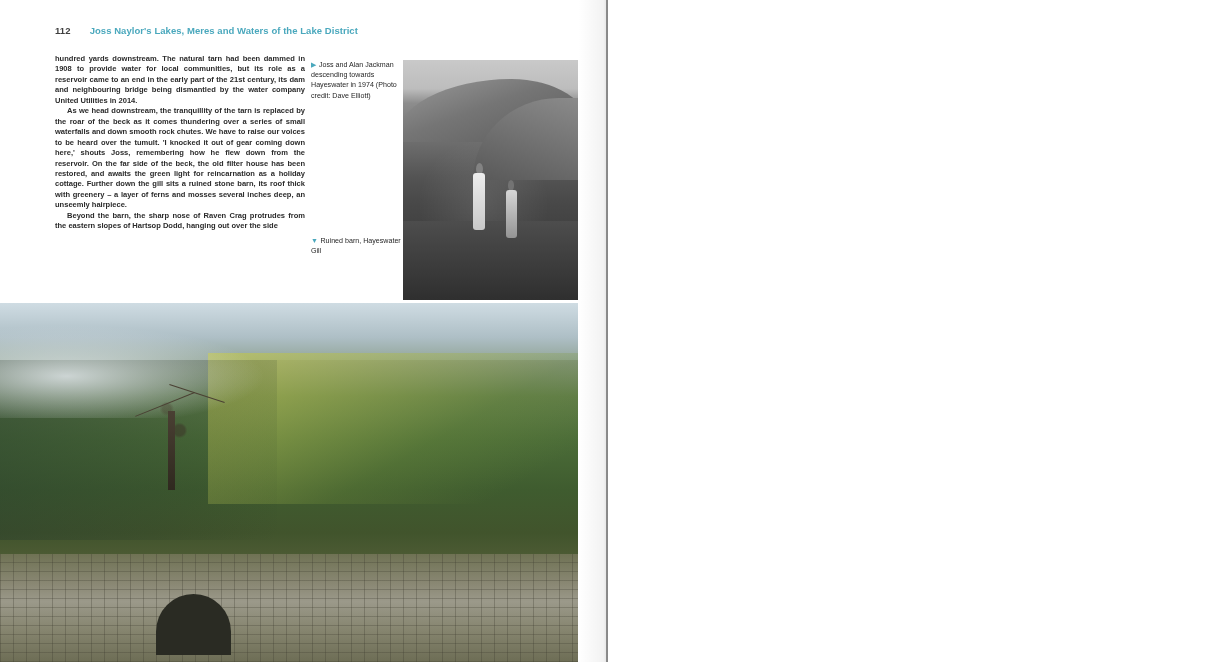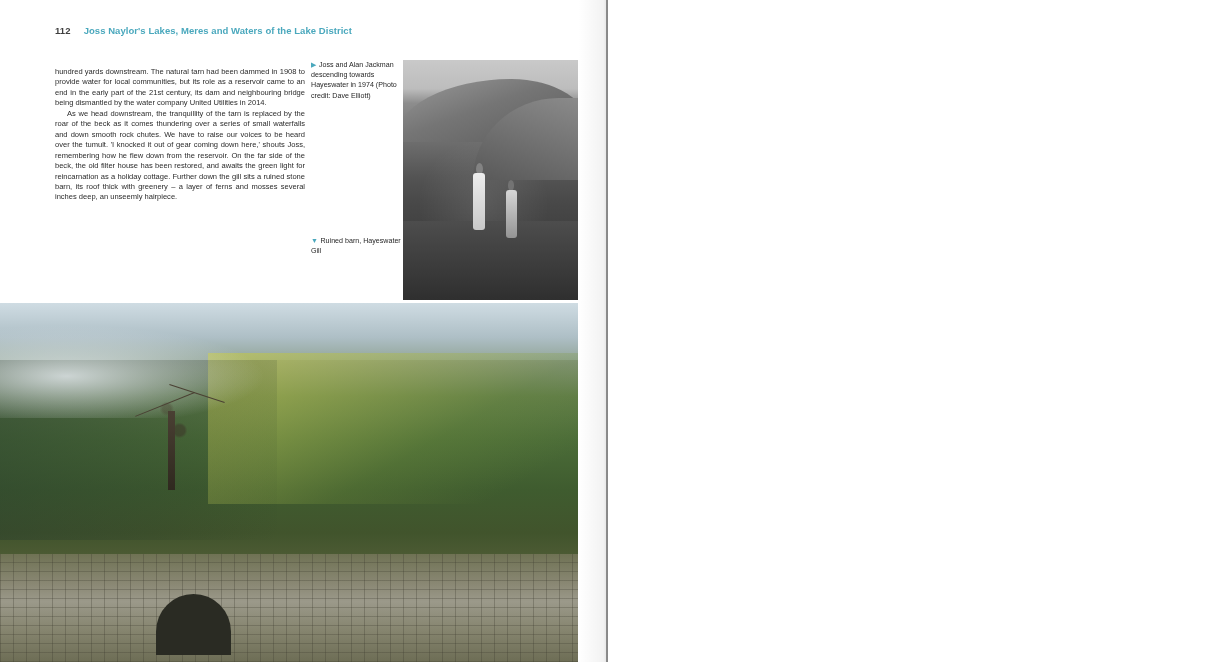--- a/index.html
+++ b/index.html
@@ -5,31 +5,31 @@
   html,body{margin:0;padding:0;background:#6f6f6f;}
   body{font-family:"Liberation Sans", sans-serif;}
   .spread{position:relative;width:1214px;height:662px;background:#8a8a8a;overflow:hidden;}
 
   .page{position:absolute;top:0;height:662px;background:#ffffff;}
   .page-left{left:0;width:606px;}
   .page-right{left:608px;width:606px;}
   .gutter{position:absolute;left:606px;top:0;width:2px;height:662px;background:#9a9a9a;}
 
   
-  .folio-row{position:absolute;left:55px;top:25px;display:flex;align-items:baseline;gap:13px;}
+  .folio-row{position:absolute;left:55px;top:25px;display:flex;align-items:baseline;gap:19px;}
   .folio-num{font-size:9.5px;font-weight:bold;color:#3f3f3f;letter-spacing:.1px;}
   .folio-title{font-size:9.5px;color:#4aa8bd;letter-spacing:.05px;font-weight:bold;}
 
   
   .col{position:absolute;font-size:7.55px;line-height:10.45px;color:#2b2b2b;
        text-align:justify;text-justify:inter-word;letter-spacing:-.01px;}
   .col p{margin:0;}
   .col p.ind{text-indent:12px;}
 
-  .c1{left:55px;top:67px;width:250px;}
+  .c1{left:55px;top:54px;width:250px;font-weight:bold;}
 
   
   .cap{position:absolute;font-size:7.1px;line-height:10.2px;color:#262626;letter-spacing:.01px;}
   .cap .tri{color:#4aa8bd;font-size:7px;margin-right:2.5px;display:inline-block;
             transform:translateY(-.4px);}
   .cap-a{left:311px;top:60px;width:88px;}
   .cap-b{left:311px;top:236px;width:90px;}
 
   
   .photo{position:absolute;overflow:hidden;background:#55585a;}
@@ -98,20 +98,21 @@
   <div class="page page-left">
 
     <div class="folio-row">
       <span class="folio-num">112</span>
       <span class="folio-title">Joss Naylor's Lakes, Meres and Waters of the Lake District</span>
     </div>
 
     <div class="col c1">
       <p>hundred yards downstream. The natural tarn had been dammed in 1908 to provide water for local communities, but its role as a reservoir came to an end in the early part of the 21st century, its dam and neighbouring bridge being dismantled by the water company United Utilities in 2014.</p>
       <p class="ind">As we head downstream, the tranquillity of the tarn is replaced by the roar of the beck as it comes thundering over a series of small waterfalls and down smooth rock chutes. We have to raise our voices to be heard over the tumult. 'I knocked it out of gear coming down here,' shouts Joss, remembering how he flew down from the reservoir. On the far side of the beck, the old filter house has been restored, and awaits the green light for reincarnation as a holiday cottage. Further down the gill sits a ruined stone barn, its roof thick with greenery – a layer of ferns and mosses several inches deep, an unseemly hairpiece.</p>
+      <p class="ind">Beyond the barn, the sharp nose of Raven Crag protrudes from the eastern slopes of Hartsop Dodd, hanging out over the side</p>
     </div>
 
     <div class="cap cap-a">
       <span class="tri">▶</span><span>Joss and Alan Jackman descending towards Hayeswater in 1974 (Photo credit: Dave Elliott)</span>
     </div>
 
     <div class="cap cap-b">
       <span class="tri">▼</span><span>Ruined barn, Hayeswater Gill</span>
     </div>
 

